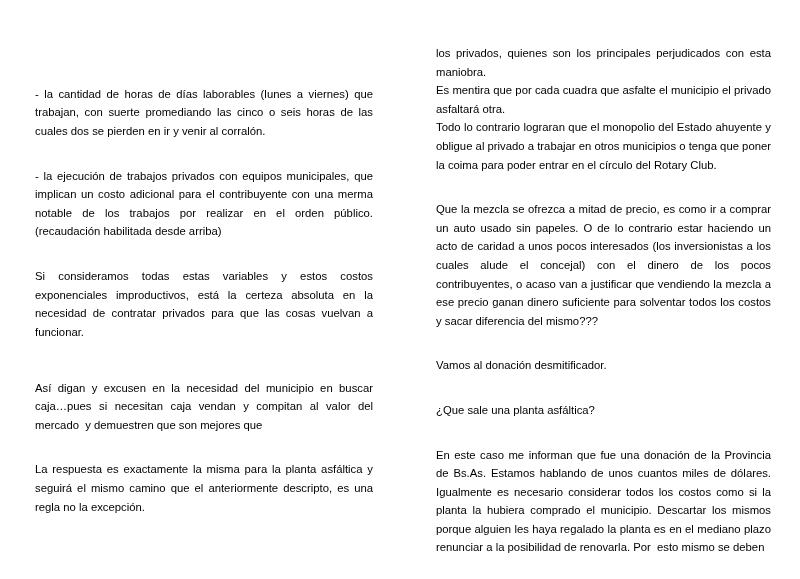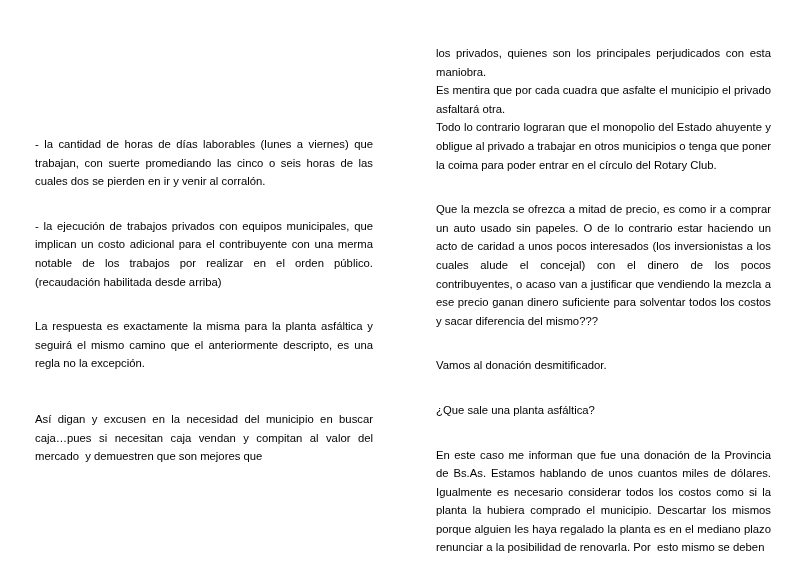--- a/index.html
+++ b/index.html
@@ -61,22 +61,23 @@
 </style>
 </head>
 <body>
 
 <div class="page">
   <div class="columns">
 
     <div class="col col-left">
       <p class="para">- la cantidad de horas de días laborables (lunes a viernes) que trabajan, con suerte promediando las cinco o seis horas de las cuales dos se pierden en ir y venir al corralón.</p>
       <p class="para gap">- la ejecución de trabajos privados con equipos municipales, que implican un costo adicional para el contribuyente con una merma notable de los trabajos por realizar en el orden público. (recaudación habilitada desde arriba)</p>
+      <p class="para gap">Si consideramos todas estas variables y estos costos exponenciales improductivos, está la certeza absoluta en la necesidad de contratar privados para que las cosas vuelvan a funcionar.</p>
+      <p class="para gap2">Así digan y excusen en la necesidad del municipio en buscar caja…pues si necesitan caja vendan y compitan al valor del mercado  y demuestren que son mejores que</p>
       <p class="para gap">La respuesta es exactamente la misma para la planta asfáltica y seguirá el mismo camino que el anteriormente descripto, es una regla no la excepción.</p>
-      <p class="para gap2">Así digan y excusen en la necesidad del municipio en buscar caja…pues si necesitan caja vendan y compitan al valor del mercado  y demuestren que son mejores que</p>
     </div>
 
     <div class="col col-right">
       <p class="para">los privados, quienes son los principales perjudicados con esta maniobra.</p>
       <p class="para">Es mentira que por cada cuadra que asfalte el municipio el privado asfaltará otra.</p>
       <p class="para">Todo lo contrario lograran que el monopolio del Estado ahuyente y obligue al privado a trabajar en otros municipios o tenga que poner la coima para poder entrar en el círculo del Rotary Club.</p>
       <p class="para gap">Que la mezcla se ofrezca a mitad de precio, es como ir a comprar un auto usado sin papeles. O de lo contrario estar haciendo un acto de caridad a unos pocos interesados (los inversionistas a los cuales alude el concejal) con el dinero de los pocos contribuyentes, o acaso van a justificar que vendiendo la mezcla a ese precio ganan dinero suficiente para solventar todos los costos y sacar diferencia del mismo???</p>
       <p class="para gap">Vamos al donación desmitificador.</p>
       <p class="para gap">¿Que sale una planta asfáltica?</p>
       <p class="para gap">En este caso me informan que fue una donación de la Provincia de Bs.As. Estamos hablando de unos cuantos miles de dólares. Igualmente es necesario considerar todos los costos como si la planta la hubiera comprado el municipio. Descartar los mismos porque alguien les haya regalado la planta es en el mediano plazo renunciar a la posibilidad de renovarla. Por  esto mismo se deben</p>

